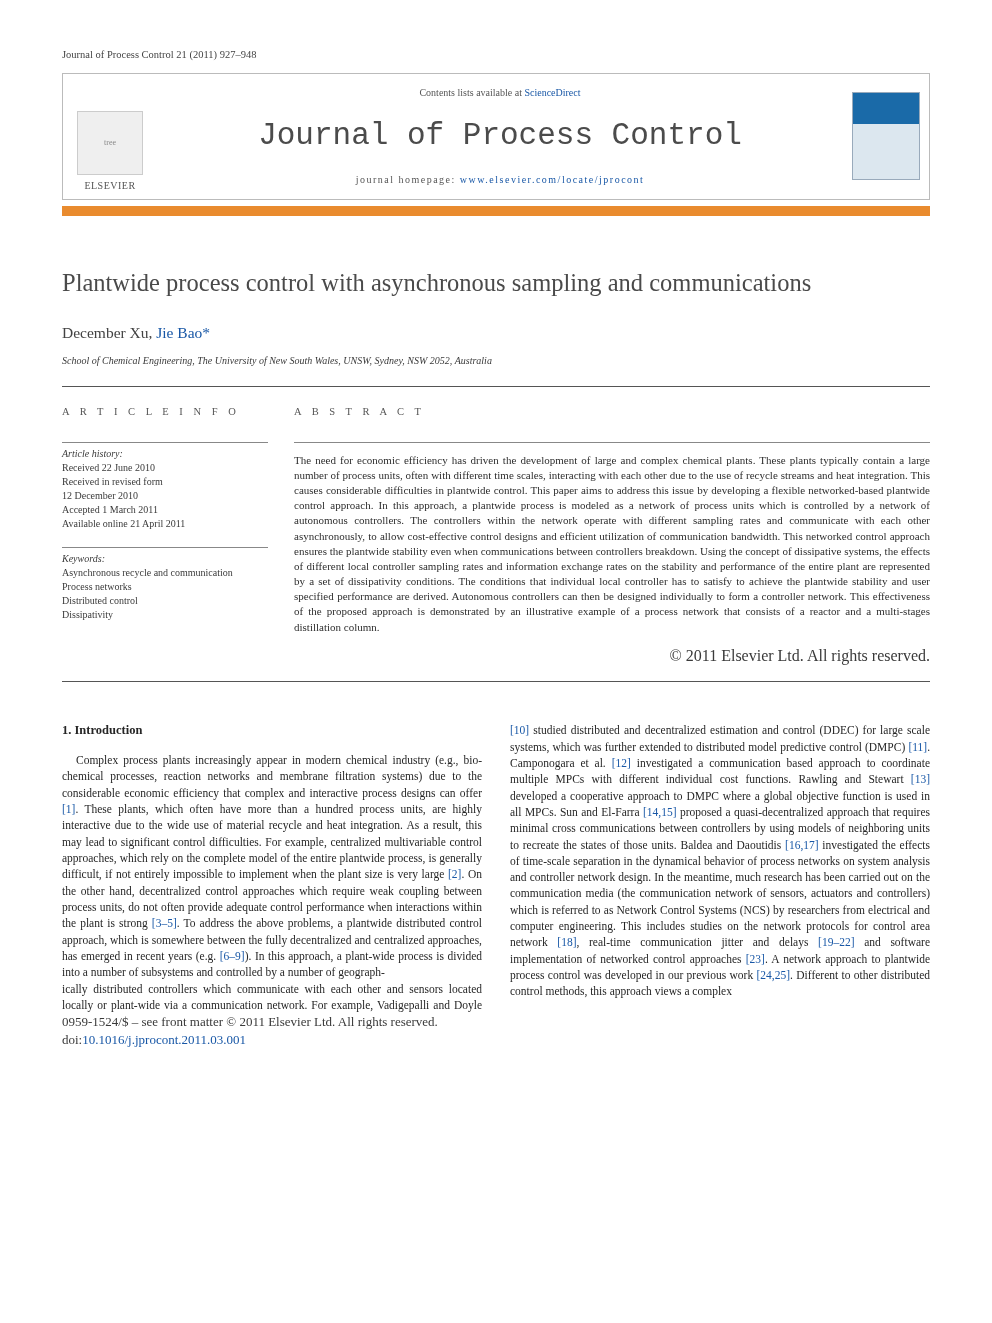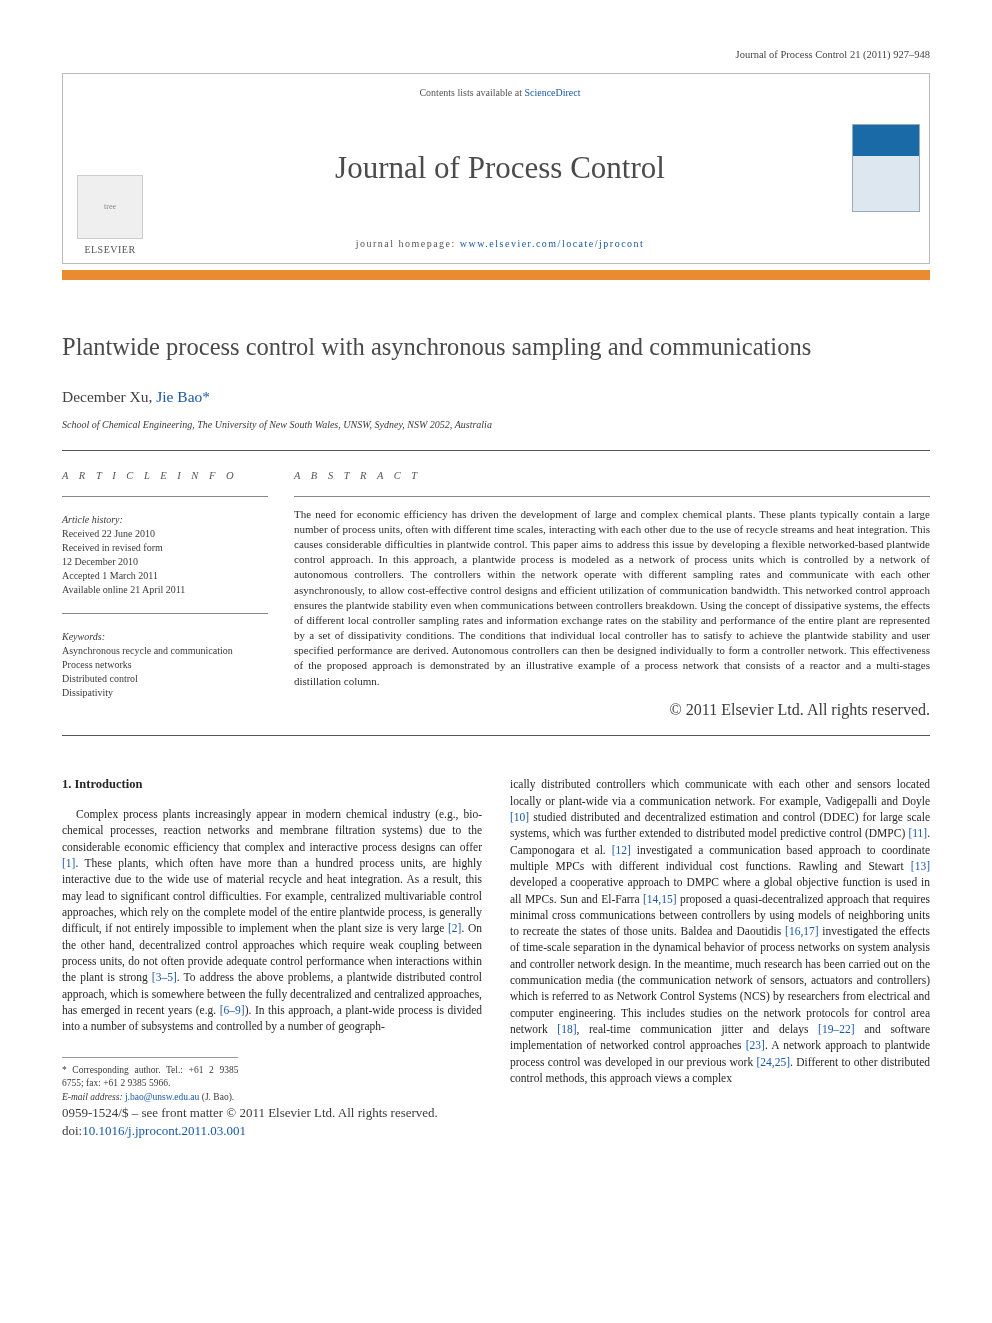--- a/index.html
+++ b/index.html
@@ -7,21 +7,21 @@
     font-family: Georgia, 'Times New Roman', serif;
     background: #fff;
     width: 992px;
     margin: 0 auto;
     color: #2a2a2a;
     font-size: 13px;
     line-height: 1.4;
   }
   .page { padding: 48px 62px 40px 62px; }
   .journal-ref {
-    text-align: right;
+    text-align: left;
     font-size: 10.5px;
     color: #444;
     margin-bottom: 10px;
   }
   .header-box {
     border: 1px solid #bbb;
     display: flex;
     align-items: stretch;
     margin-bottom: 6px;
     background: #fff;
@@ -46,26 +46,25 @@
     font-family: Liberation Serif, serif;
   }
   .publisher-name { font-size: 10px; color:#555; letter-spacing: .5px; }
   .header-center {
     flex: 1;
     display: flex;
     flex-direction: column;
     align-items: center;
     justify-content: center;
     padding: 12px 8px;
-    gap: 32px;
   }
   .contents-line { font-size: 10px; color:#555; }
   .contents-line a, .homepage-line a { color: #1857a6; text-decoration: none; }
   .journal-title {
-    font-family: Liberation Serif, serif;
+    font-family: Liberation Mono, monospace;
     font-size: 31px;
     color: #4b4b4b;
     margin: 14px 0 16px 0;
     font-weight: normal;
   }
   .homepage-line { font-size: 10px; color:#555; letter-spacing: 1.5px; }
   .cover-thumb {
     width: 86px;
     border-left: 0;
     display:flex; align-items:center; justify-content:center;
@@ -89,24 +88,23 @@
   .authors { font-size: 15.5px; color:#424242; margin-bottom: 10px; }
   .authors a { color: #1857a6; text-decoration: none; }
   .affiliation { font-size: 10px; font-style: italic; color:#3a3a3a; margin-bottom: 18px; }
 
   hr.rule { border: none; border-top: 1px solid #555; margin: 0; }
 
   .info-abstract { display: flex; gap: 26px; margin-top: 18px; margin-bottom: 14px; }
   .info-col { width: 206px; flex: 0 0 206px; font-size: 10px; color:#3a3a3a; }
   .info-heading, .abs-heading {
     font-size: 10.5px; letter-spacing: 4px; color:#555; text-transform: uppercase;
-    margin-bottom: 12px;
-    font-style: italic;
-  }
-  .info-subhead { font-style: italic; margin-top: 16px; }
+    margin-bottom: 22px;
+  }
+  .info-subhead { font-style: italic; margin-top: 4px; }
   .info-block { margin-bottom: 16px; }
   .abs-col { flex: 1; font-size: 11px; color:#2e2e2e; }
   .abs-text { text-align: justify; line-height: 1.38; }
   .copyright { text-align: right; margin-top: 10px; font-size: 16px; color:#3a3a3a; }
 
   hr.thin { border:none; border-top: 1px solid #888; }
 
   .body-cols {
     column-count: 2;
     column-gap: 28px;
@@ -199,28 +197,20 @@
 
   <hr class="rule">
 
   <div class="body-cols">
     <div class="section-head">
       <span>1.</span>
       <span>Introduction</span>
     </div>
     <p>Complex process plants increasingly appear in modern chemical industry (e.g., bio-chemical processes, reaction networks and membrane filtration systems) due to the considerable economic efficiency that complex and interactive process designs can offer <span class="ref">[1]</span>. These plants, which often have more than a hundred process units, are highly interactive due to the wide use of material recycle and heat integration. As a result, this may lead to significant control difficulties. For example, centralized multivariable control approaches, which rely on the complete model of the entire plantwide process, is generally difficult, if not entirely impossible to implement when the plant size is very large <span class="ref">[2]</span>. On the other hand, decentralized control approaches which require weak coupling between process units, do not often provide adequate control performance when interactions within the plant is strong <span class="ref">[3–5]</span>. To address the above problems, a plantwide distributed control approach, which is somewhere between the fully decentralized and centralized approaches, has emerged in recent years (e.g. <span class="ref">[6–9]</span>). In this approach, a plant-wide process is divided into a number of subsystems and controlled by a number of geograph-</p>
 
-    <div class="footnotes" style="break-after:column;">
-      <div>* <span>Corresponding author. Tel.: +61 2 9385 6755; fax: +61 2 9385 5966.</span></div>
-      <div>
-        <em>E-mail address:</em>
-        <a href="#">j.bao@unsw.edu.au</a>
-        <span>(J. Bao).</span>
-      </div>
-    </div>
 
     <p style="text-indent:0;">ically distributed controllers which communicate with each other and sensors located locally or plant-wide via a communication network. For example, Vadigepalli and Doyle <span class="ref">[10]</span> studied distributed and decentralized estimation and control (DDEC) for large scale systems, which was further extended to distributed model predictive control (DMPC) <span class="ref">[11]</span>. Camponogara et al. <span class="ref">[12]</span> investigated a communication based approach to coordinate multiple MPCs with different individual cost functions. Rawling and Stewart <span class="ref">[13]</span> developed a cooperative approach to DMPC where a global objective function is used in all MPCs. Sun and El-Farra <span class="ref">[14,15]</span> proposed a quasi-decentralized approach that requires minimal cross communications between controllers by using models of neighboring units to recreate the states of those units. Baldea and Daoutidis <span class="ref">[16,17]</span> investigated the effects of time-scale separation in the dynamical behavior of process networks on system analysis and controller network design. In the meantime, much research has been carried out on the communication media (the communication network of sensors, actuators and controllers) which is referred to as Network Control Systems (NCS) by researchers from electrical and computer engineering. This includes studies on the network protocols for control area network <span class="ref">[18]</span>, real-time communication jitter and delays <span class="ref">[19–22]</span> and software implementation of networked control approaches <span class="ref">[23]</span>. A network approach to plantwide process control was developed in our previous work <span class="ref">[24,25]</span>. Different to other distributed control methods, this approach views a complex</p>
   </div>
 
   <div class="bottom-meta">
     <div>0959-1524/$ – see front matter © 2011 Elsevier Ltd. All rights reserved.</div>
     <div>
       <span>doi:</span><a href="#">10.1016/j.jprocont.2011.03.001</a>
     </div>
   </div>

